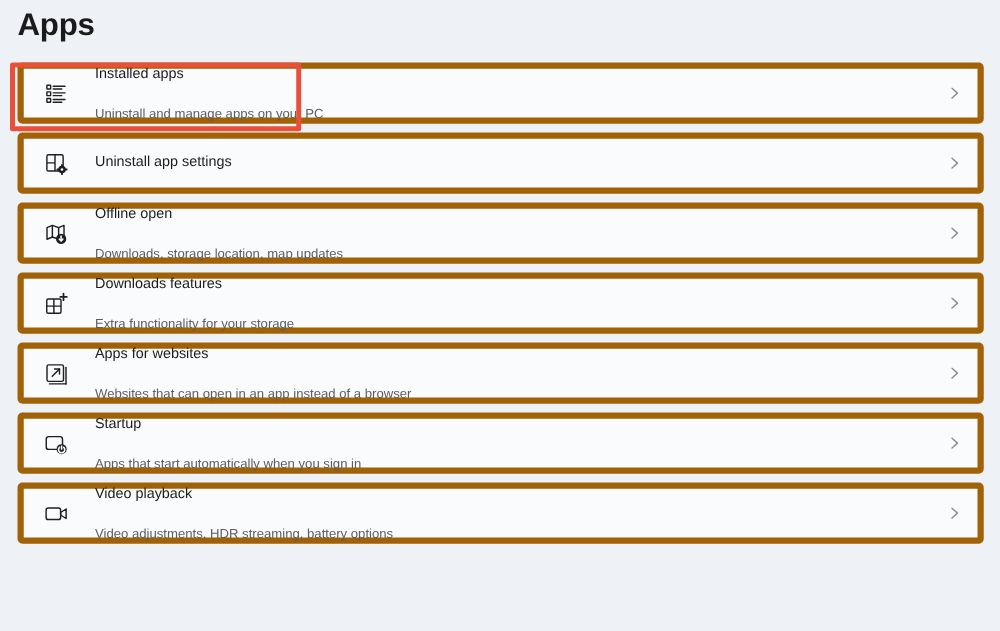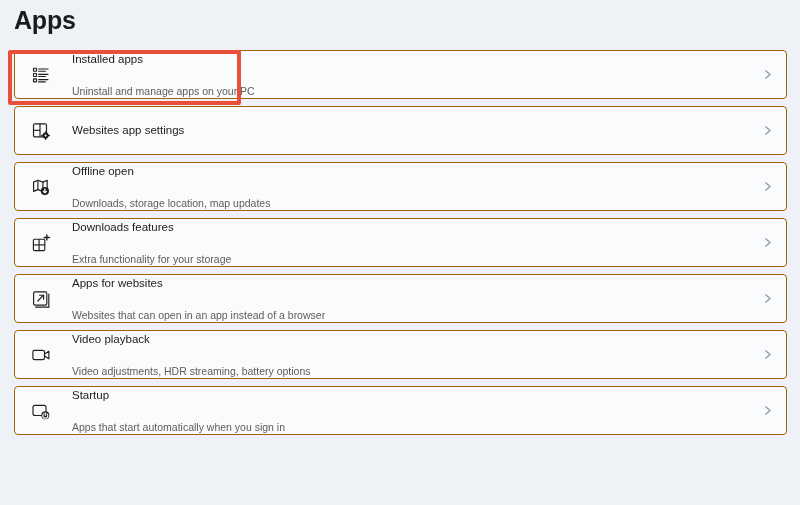--- a/index.html
+++ b/index.html
@@ -24,21 +24,21 @@
   }
   .cards {
     position:absolute;
     left:14px; top:50px;
     width:773px;
   }
   .card {
     position:relative;
     height:49px;
     background:#fafbfd;
-    border:1px solid #a16207;
+    border:5px solid #a16207;
     border-radius:4px;
     margin-bottom:7px;
     display:flex;
     align-items:center;
     cursor:pointer;
   }
   .card-icon {
     width:44px;
     min-width:44px;
     display:flex;
@@ -129,21 +129,21 @@
       <circle cx="14.6" cy="14.6" r="1.05" fill="#fafbfd" stroke="none"></circle>
       <g stroke="currentColor" stroke-width="1.5" stroke-linecap="round">
         <line x1="14.6" y1="10.9" x2="14.6" y2="11.9"></line>
         <line x1="14.6" y1="17.3" x2="14.6" y2="18.3"></line>
         <line x1="10.9" y1="14.6" x2="11.9" y2="14.6"></line>
         <line x1="17.3" y1="14.6" x2="18.3" y2="14.6"></line>
       </g>
     </svg>
         </div>
         <div class="card-text">
-          <div class="card-title">Websites app settings</div>
+          <div class="card-title">Uninstall app settings</div>
         </div>
         <div class="chevron">
           <svg width="13" height="13" viewBox="0 0 13 13" fill="none" stroke="currentColor" stroke-width="1.15" stroke-linecap="round" stroke-linejoin="round">
       <polyline points="4.6,2.6 9.0,6.5 4.6,10.4"></polyline>
     </svg>
         </div>
       </div>
       <div class="card">
         <div class="card-icon">
           <svg width="20" height="20" viewBox="0 0 20 20" fill="none" stroke="currentColor" stroke-width="1.15">
@@ -207,52 +207,52 @@
         </div>
         <div class="chevron">
           <svg width="13" height="13" viewBox="0 0 13 13" fill="none" stroke="currentColor" stroke-width="1.15" stroke-linecap="round" stroke-linejoin="round">
       <polyline points="4.6,2.6 9.0,6.5 4.6,10.4"></polyline>
     </svg>
         </div>
       </div>
       <div class="card">
         <div class="card-icon">
           <svg width="20" height="20" viewBox="0 0 20 20" fill="none" stroke="currentColor" stroke-width="1.15">
-      <rect x="1.9" y="5.4" width="11.6" height="9.2" rx="1.7"></rect>
-      <path d="M13.5 9.0 L17.9 6.2 L17.9 13.8 L13.5 11.0 Z" stroke-linejoin="round"></path>
-    </svg>
-        </div>
-        <div class="card-text">
-          <div class="card-title">Video playback</div>
-          <div class="card-sub">Video adjustments, HDR streaming, battery options</div>
-        </div>
-        <div class="chevron">
-          <svg width="13" height="13" viewBox="0 0 13 13" fill="none" stroke="currentColor" stroke-width="1.15" stroke-linecap="round" stroke-linejoin="round">
-      <polyline points="4.6,2.6 9.0,6.5 4.6,10.4"></polyline>
-    </svg>
-        </div>
-      </div>
-      <div class="card">
-        <div class="card-icon">
-          <svg width="20" height="20" viewBox="0 0 20 20" fill="none" stroke="currentColor" stroke-width="1.15">
       <rect x="2.0" y="4.3" width="13.0" height="10.2" rx="2.0"></rect>
       <circle cx="14.3" cy="14.3" r="4.0" fill="currentColor" stroke="none"></circle>
       <g stroke="#fafbfd" stroke-width="1.25" stroke-linecap="round" fill="none">
         <line x1="14.3" y1="11.9" x2="14.3" y2="14.3"></line>
         <path d="M12.6 12.9 A2.5 2.5 0 1 0 16.0 12.9"></path>
       </g>
     </svg>
         </div>
         <div class="card-text">
           <div class="card-title">Startup</div>
           <div class="card-sub">Apps that start automatically when you sign in</div>
         </div>
         <div class="chevron">
           <svg width="13" height="13" viewBox="0 0 13 13" fill="none" stroke="currentColor" stroke-width="1.15" stroke-linecap="round" stroke-linejoin="round">
       <polyline points="4.6,2.6 9.0,6.5 4.6,10.4"></polyline>
     </svg>
         </div>
       </div>
+      <div class="card">
+        <div class="card-icon">
+          <svg width="20" height="20" viewBox="0 0 20 20" fill="none" stroke="currentColor" stroke-width="1.15">
+      <rect x="1.9" y="5.4" width="11.6" height="9.2" rx="1.7"></rect>
+      <path d="M13.5 9.0 L17.9 6.2 L17.9 13.8 L13.5 11.0 Z" stroke-linejoin="round"></path>
+    </svg>
+        </div>
+        <div class="card-text">
+          <div class="card-title">Video playback</div>
+          <div class="card-sub">Video adjustments, HDR streaming, battery options</div>
+        </div>
+        <div class="chevron">
+          <svg width="13" height="13" viewBox="0 0 13 13" fill="none" stroke="currentColor" stroke-width="1.15" stroke-linecap="round" stroke-linejoin="round">
+      <polyline points="4.6,2.6 9.0,6.5 4.6,10.4"></polyline>
+    </svg>
+        </div>
+      </div>
     </div>
 
   <div class="highlight-box" style="border-color: rgb(232, 80, 58);"></div>
 
 </div>
 
 </body></html>

